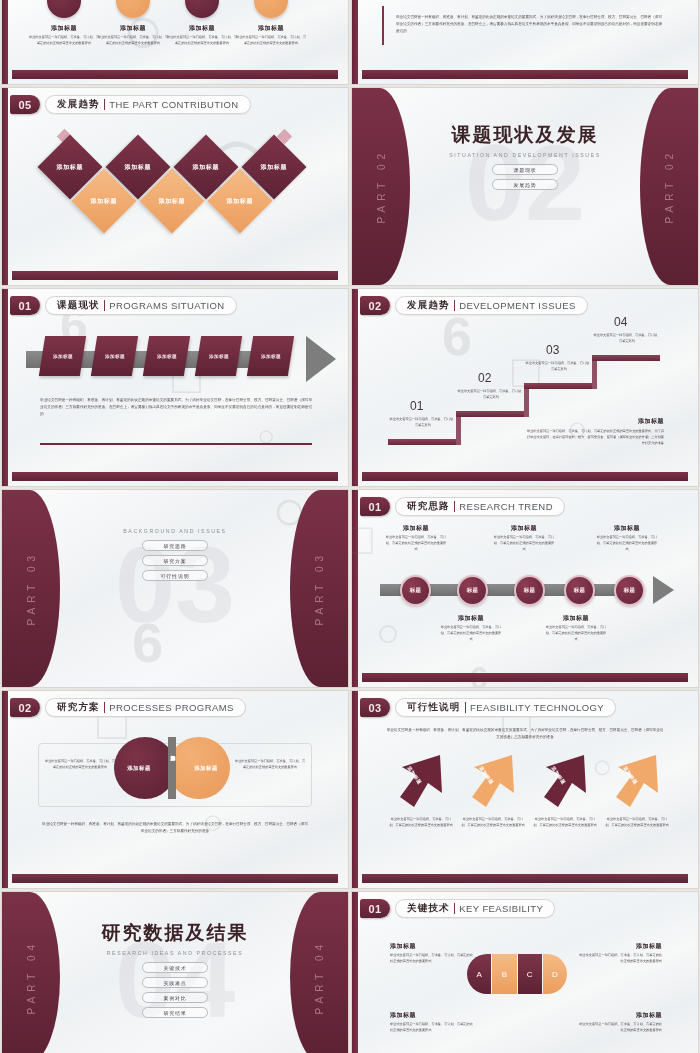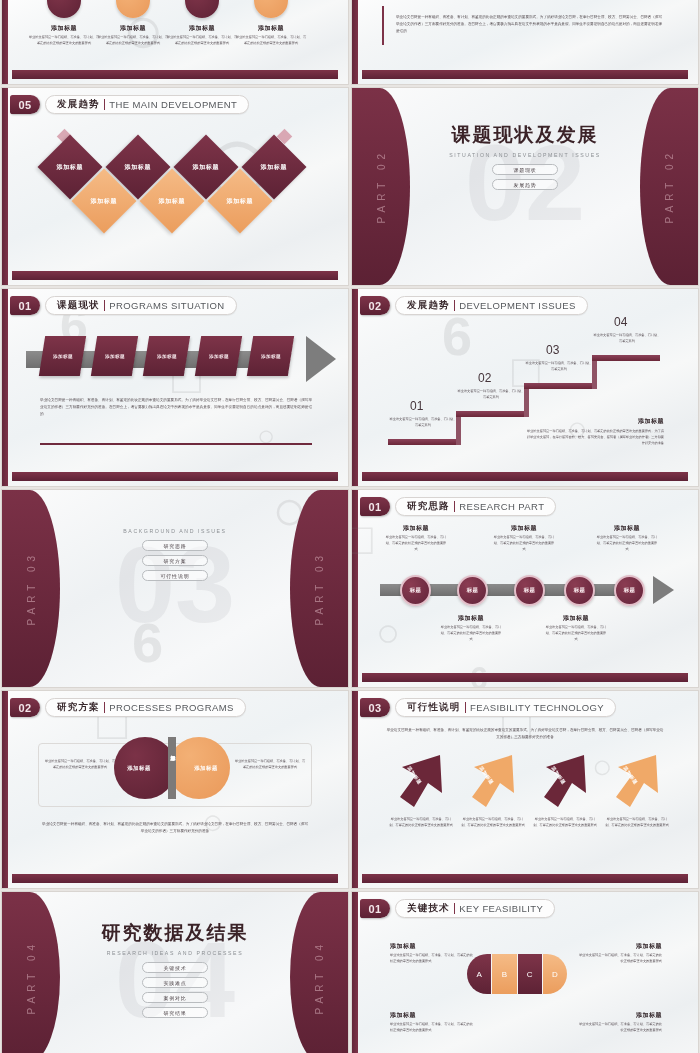--- a/index.html
+++ b/index.html
@@ -228,21 +228,21 @@
   <div class="slide">
     <div class="ledge"></div>
     <div class="wm">
       <b style="left:205px;top:46px;font-size:54px;">◯</b>
     </div>
     <div class="hdr">
       <div class="hnum">05</div>
       <div class="hpill">
         <span class="hcn">发展趋势</span>
         <span class="hsep"></span>
-        <span class="hen">THE MAIN DEVELOPMENT</span>
+        <span class="hen">THE PART CONTRIBUTION</span>
       </div>
     </div>
 
     <div class="dia-sm" style="left:57px;top:43px;"></div>
     <div class="dia-sm" style="left:277px;top:43px;"></div>
 
     <div class="dia" style="left:45px;top:56px;background:linear-gradient(135deg,#7e3449,#5d2235);">
         <span>添加标题</span>
       </div>
     <div class="dia" style="left:113px;top:56px;background:linear-gradient(135deg,#7e3449,#5d2235);">
@@ -393,21 +393,21 @@
     <div class="wm">
       <b style="left:-6px;top:24px;font-size:44px;">□</b>
       <b style="left:24px;top:120px;font-size:40px;">○</b>
       <b style="left:118px;top:170px;font-size:32px;">6</b>
     </div>
     <div class="hdr">
       <div class="hnum">01</div>
       <div class="hpill">
         <span class="hcn">研究思路</span>
         <span class="hsep"></span>
-        <span class="hen">RESEARCH PART</span>
+        <span class="hen">RESEARCH TREND</span>
       </div>
     </div>
     <div class="ri-bar"></div>
     <div class="ri-head"></div>
 
     <div class="ri-c" style="left:48px;top:85px;">
         <span>标题</span>
       </div>
     <div class="ri-c" style="left:105px;top:85px;">
         <span>标题</span>

